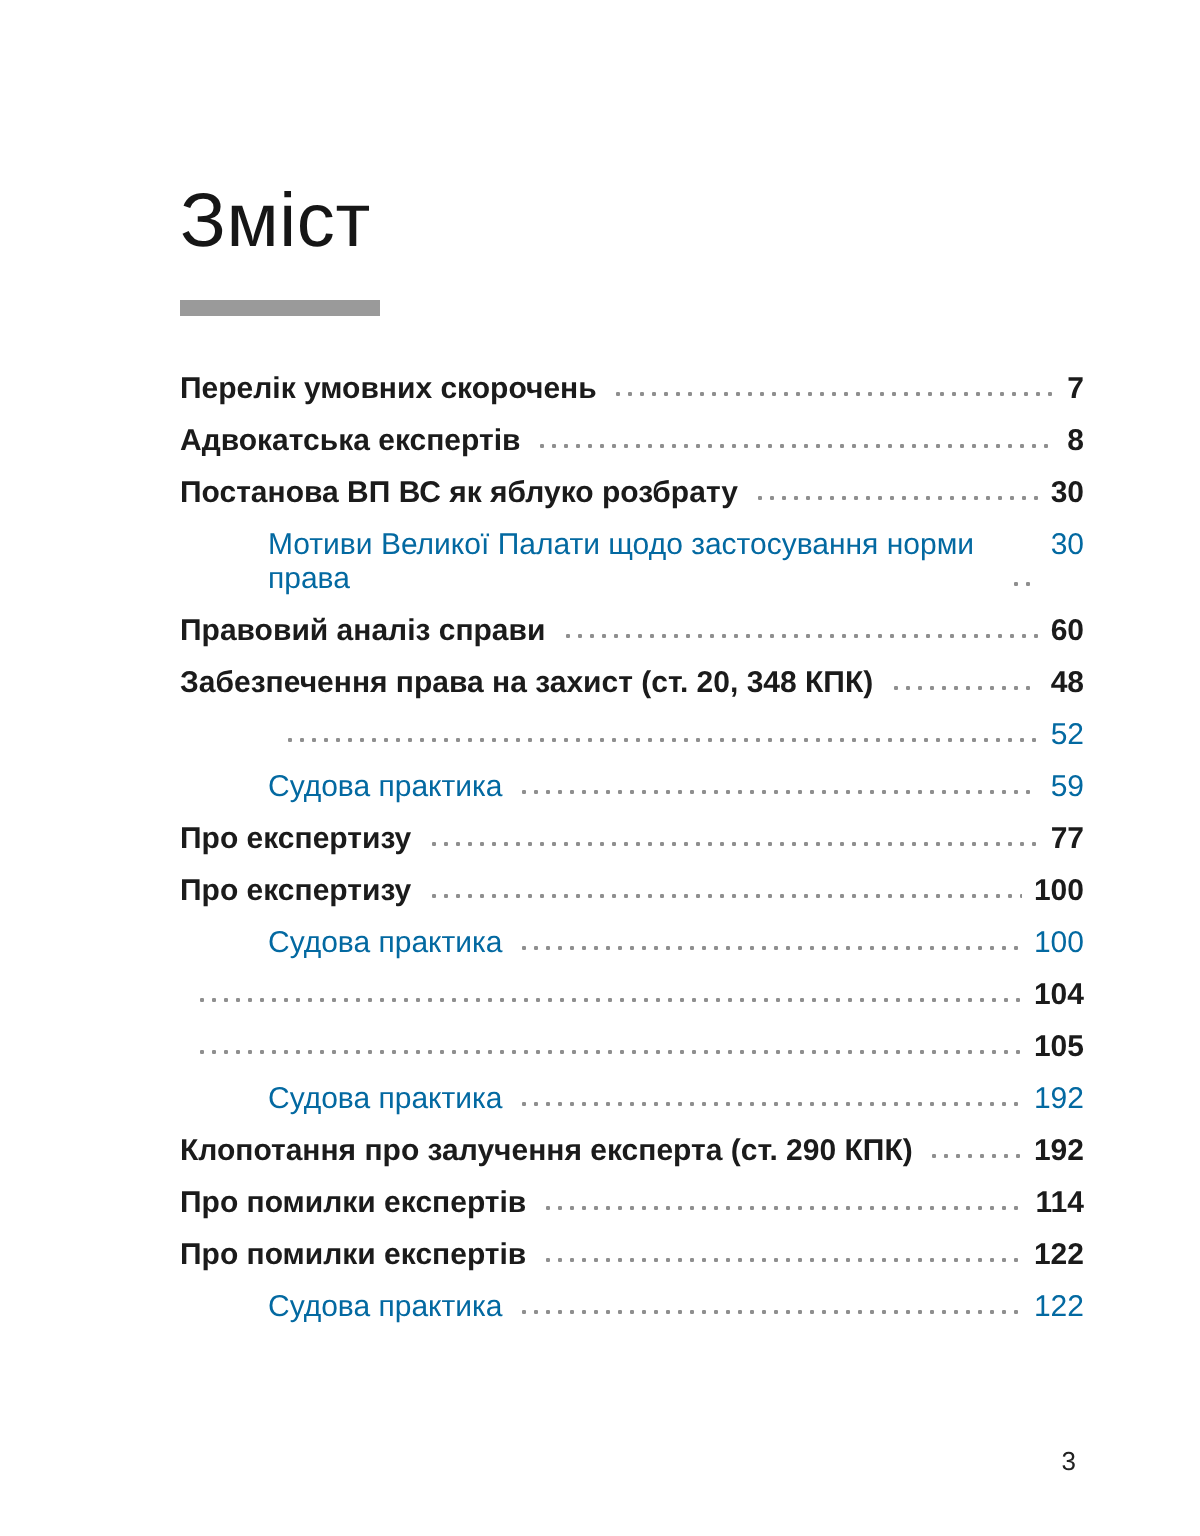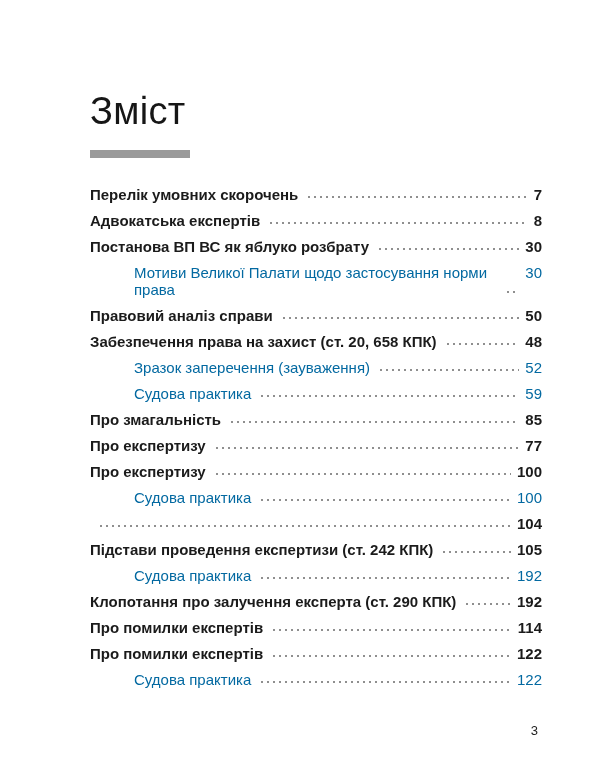--- a/index.html
+++ b/index.html
@@ -102,41 +102,35 @@
         <span class="page">30</span>
       </div>
       <div class="row l1">
         <span class="label">Мотиви Великої Палати щодо застосування норми права</span>
         <span class="dots"></span>
         <span class="page">30</span>
       </div>
       <div class="row l0">
         <span class="label">Правовий аналіз справи</span>
         <span class="dots"></span>
-        <span class="page">50</span>
+        <span class="page">60</span>
       </div>
       <div class="row l0">
-        <span class="label">Забезпечення права на захист (ст. 20, 658 КПК)</span>
+        <span class="label">Забезпечення права на захист (ст. 20, 348 КПК)</span>
         <span class="dots"></span>
         <span class="page">48</span>
       </div>
       <div class="row l1">
-        <span class="label">Зразок заперечення (зауваження)</span>
         <span class="dots"></span>
         <span class="page">52</span>
       </div>
       <div class="row l1">
         <span class="label">Судова практика</span>
         <span class="dots"></span>
         <span class="page">59</span>
-      </div>
-      <div class="row l0">
-        <span class="label">Про змагальність</span>
-        <span class="dots"></span>
-        <span class="page">85</span>
       </div>
       <div class="row l0">
         <span class="label">Про експертизу</span>
         <span class="dots"></span>
         <span class="page">77</span>
       </div>
       <div class="row l0">
         <span class="label">Про експертизу</span>
         <span class="dots"></span>
         <span class="page">100</span>
@@ -144,21 +138,20 @@
       <div class="row l1">
         <span class="label">Судова практика</span>
         <span class="dots"></span>
         <span class="page">100</span>
       </div>
       <div class="row l0">
         <span class="dots"></span>
         <span class="page">104</span>
       </div>
       <div class="row l0">
-        <span class="label">Підстави проведення експертизи (ст. 242 КПК)</span>
         <span class="dots"></span>
         <span class="page">105</span>
       </div>
       <div class="row l1">
         <span class="label">Судова практика</span>
         <span class="dots"></span>
         <span class="page">192</span>
       </div>
       <div class="row l0">
         <span class="label">Клопотання про залучення експерта (ст. 290 КПК)</span>

